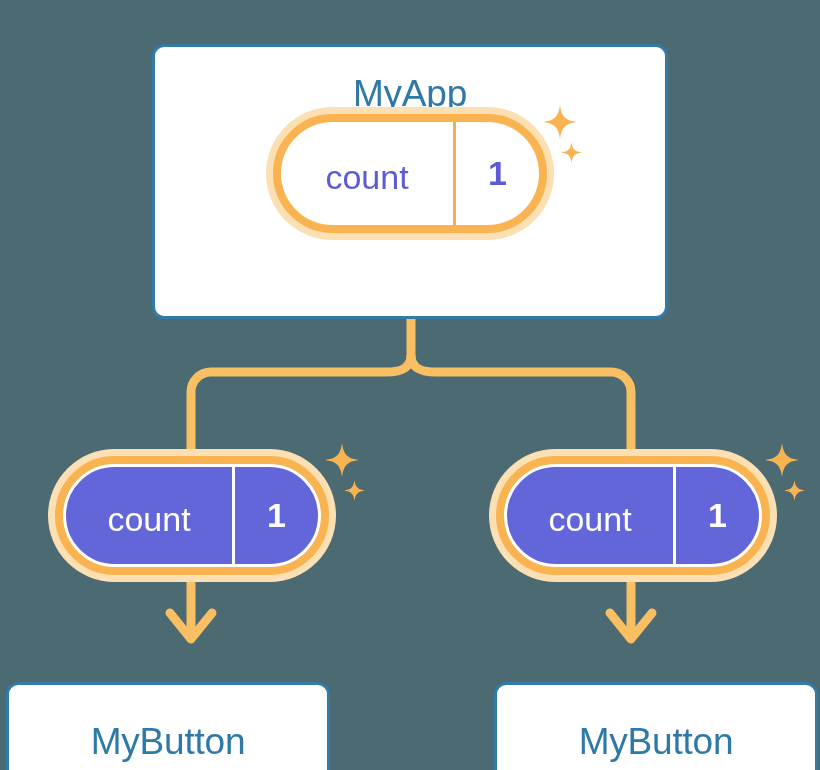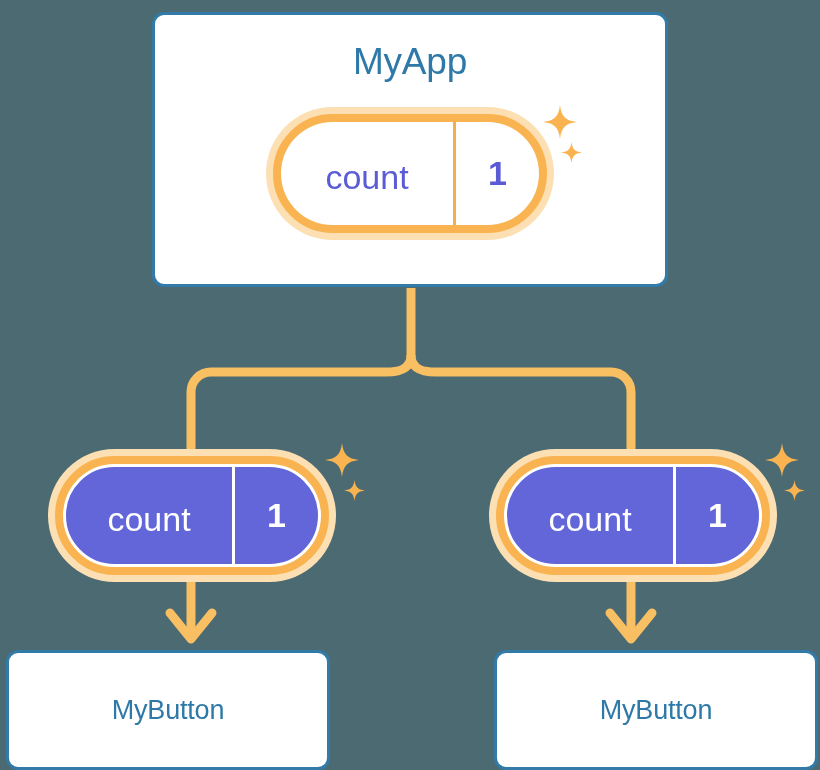--- a/index.html
+++ b/index.html
@@ -29,20 +29,21 @@
     pointer-events: none;
   }
 
   
   .comp-box {
     position: absolute;
     background: #ffffff;
     border: 3px solid #327ba8;
     border-radius: 12px;
     box-sizing: border-box;
+    margin-top: 32px;
   }
   .comp-title {
     color: #2e79a8;
     font-size: 37px;
     font-weight: 400;
     text-align: center;
     letter-spacing: -0.2px;
     white-space: nowrap;
   }
 
@@ -67,21 +68,21 @@
     width: 324px;
     height: 120px;
   }
   #btn-box-right {
     left: 494px;
     top: 650px;
     width: 324px;
     height: 120px;
   }
   .btn-box .comp-title {
-    font-size: 27px;
+    font-size: 37px;
   }
 
   
   .pill {
     position: absolute;
     box-sizing: border-box;
     display: flex;
     align-items: stretch;
     border-radius: 999px;
     

